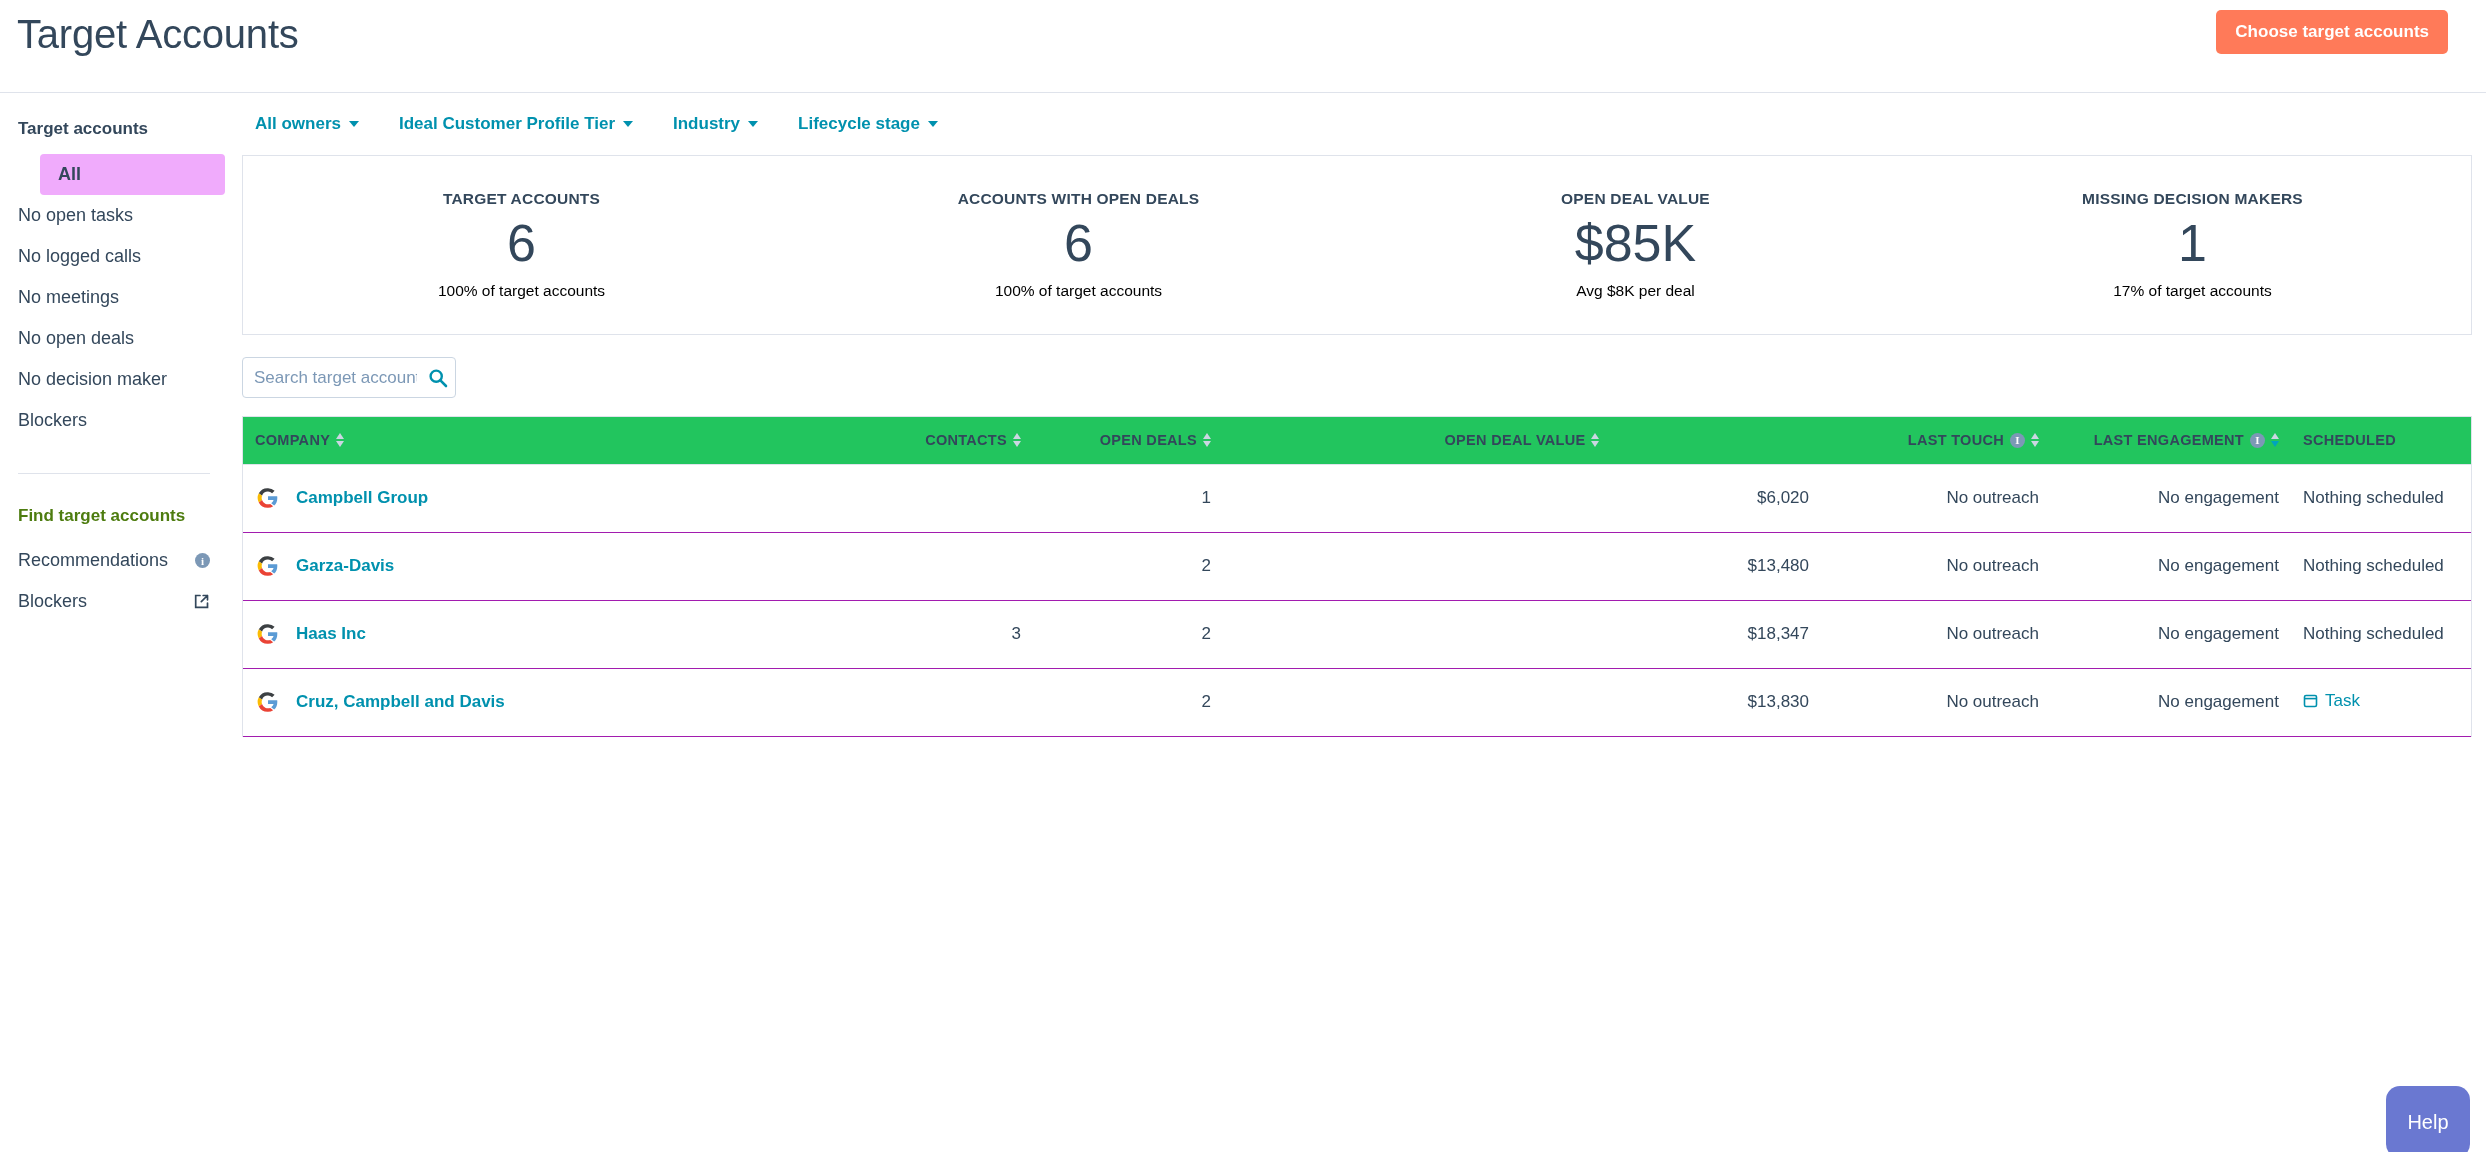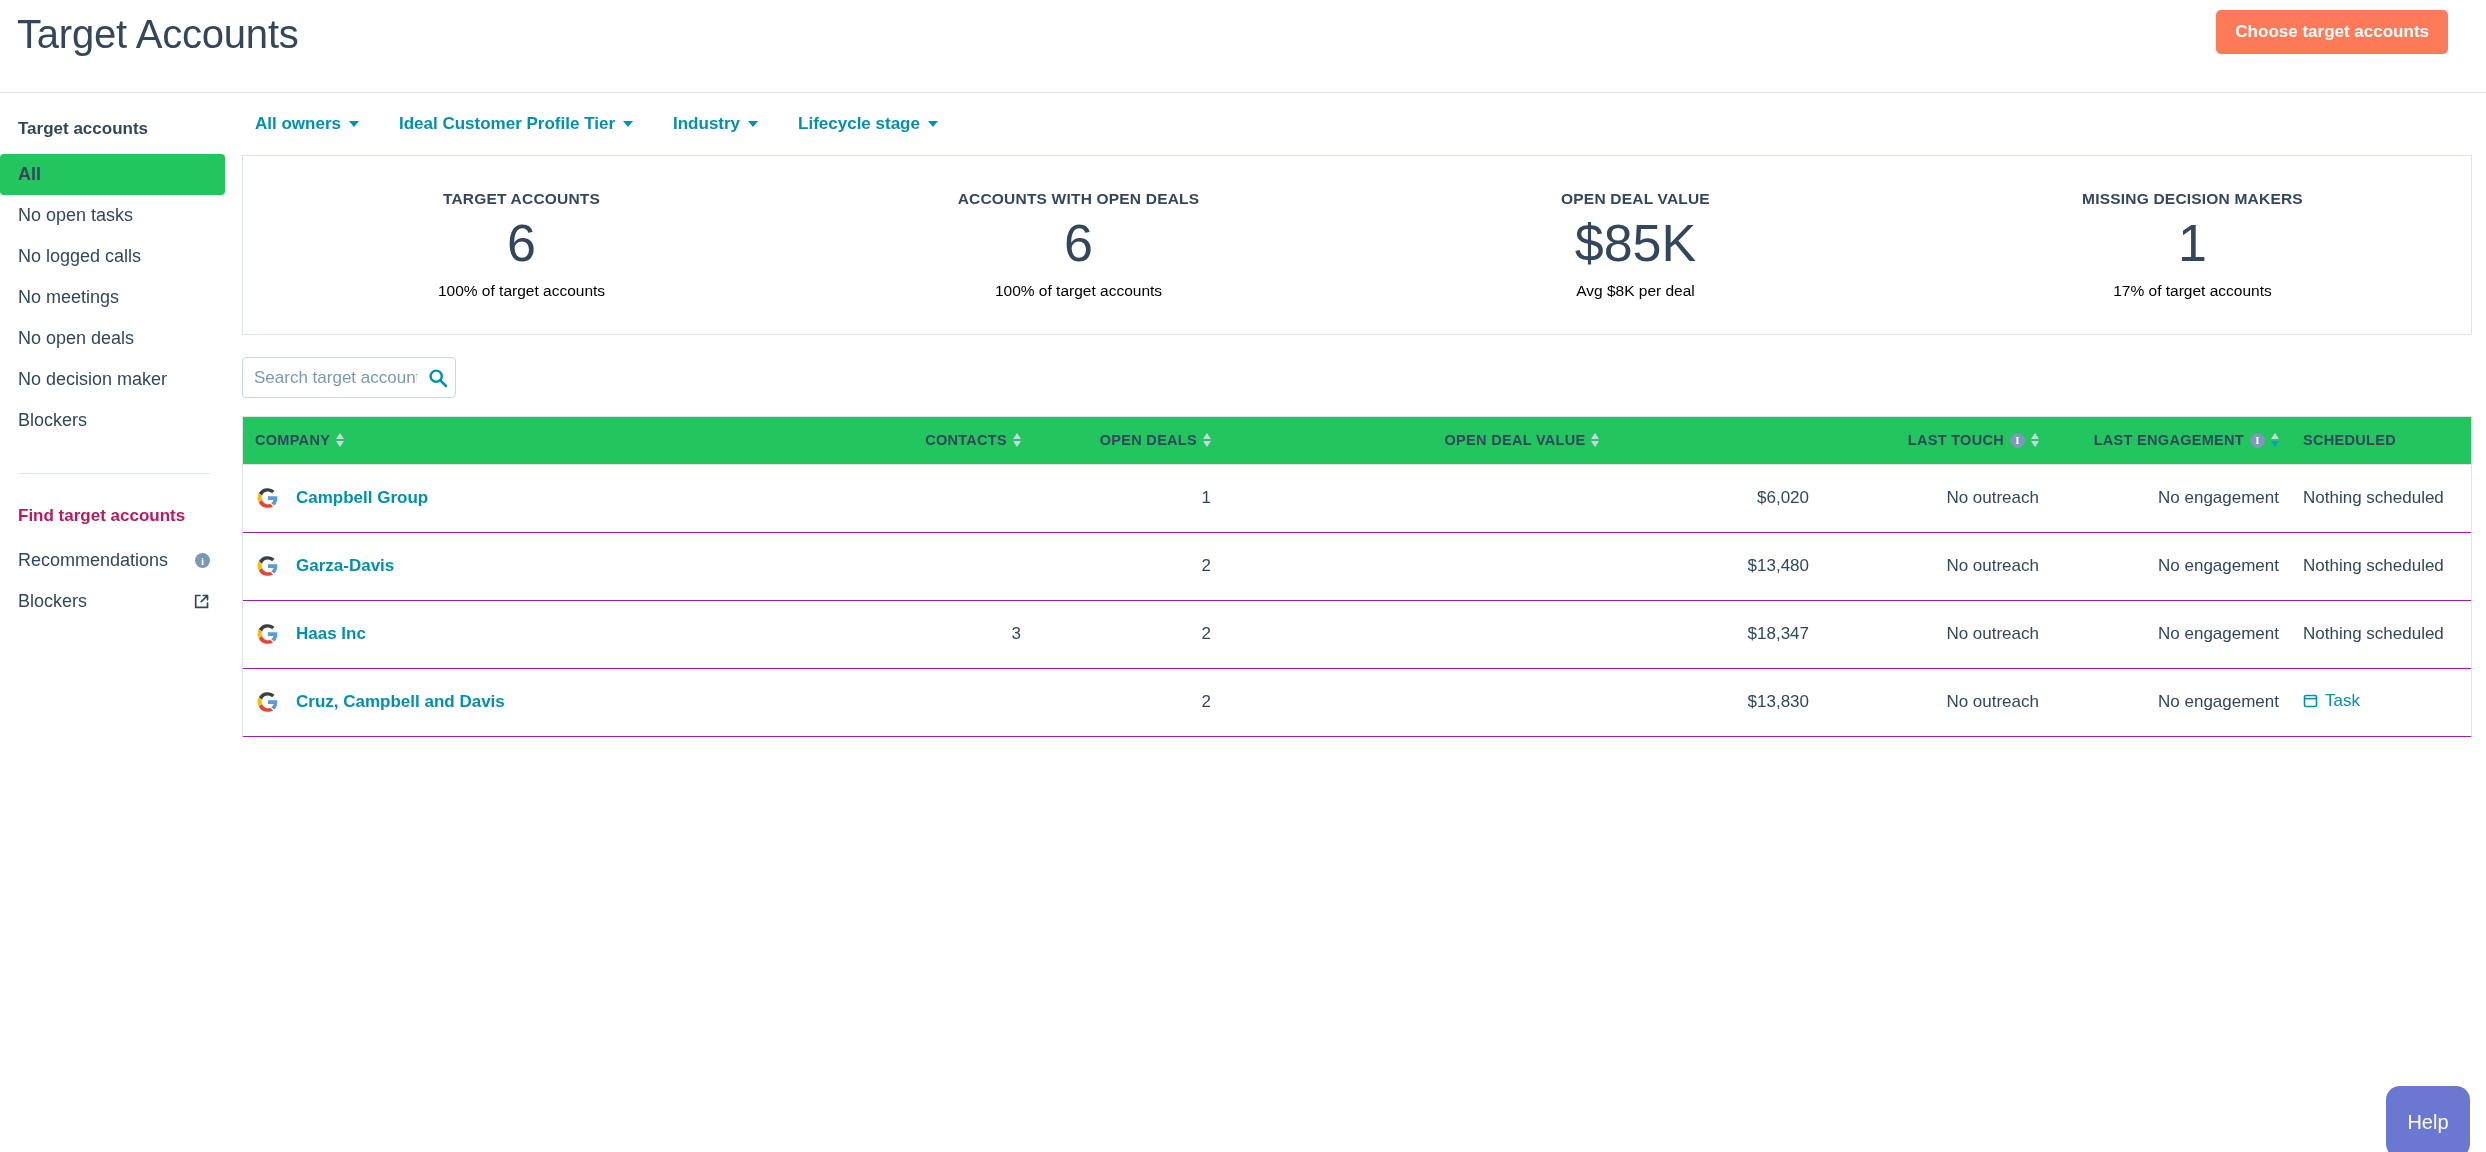--- a/index.html
+++ b/index.html
@@ -76,34 +76,35 @@
     padding: 0 18px;
     font-size: 18px;
     font-weight: 400;
     color: #33475b;
     border-radius: 4px;
     margin: 0 3px 0 0;
     cursor: pointer;
     white-space: nowrap;
   }
   .nav-item.active {
-    background: #22c55e;
+    background: #f0abfc;
     font-weight: 700;
+    margin-left: 40px;
   }
   .sidebar-divider {
     height: 1px;
     background: #dfe3eb;
     margin: 32px 18px 0 18px;
   }
   .sidebar-heading-2 {
     padding: 0 18px;
     margin-top: 32px;
     font-size: 17px;
     font-weight: 700;
-    color: #be185d;
+    color: #4d7c0f;
     margin-bottom: 14px;
   }
   .nav-item-row {
     height: 41px;
     display: flex;
     align-items: center;
     justify-content: space-between;
     padding: 0 18px;
     font-size: 18px;
     color: #33475b;

